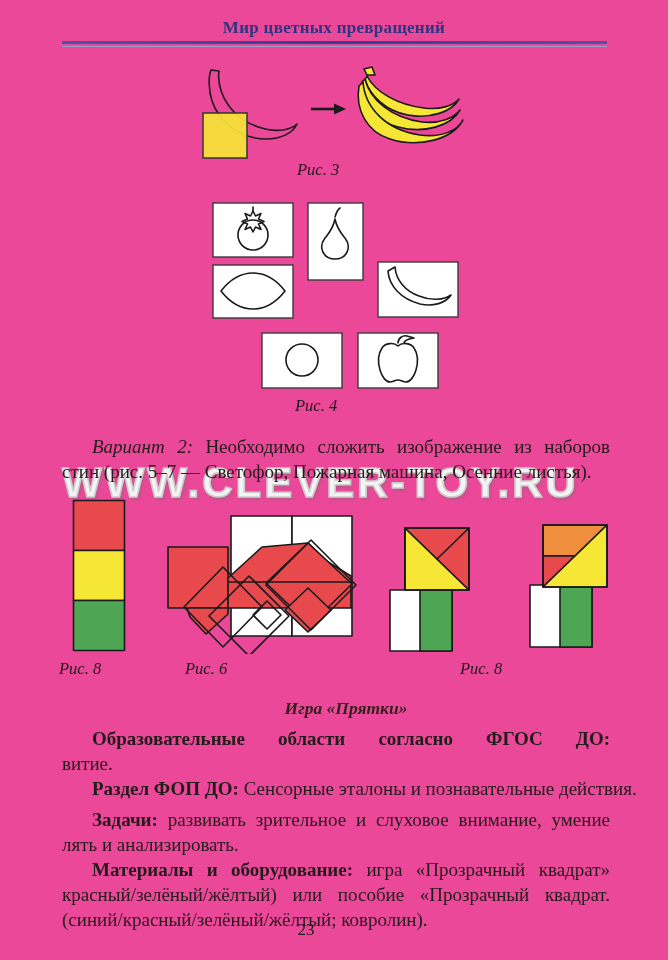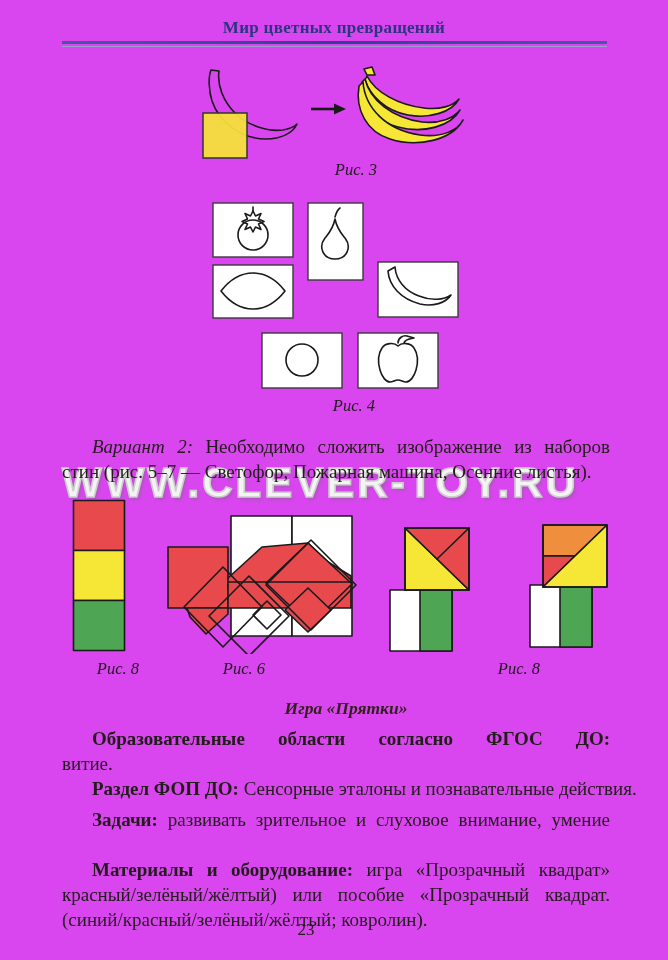--- a/index.html
+++ b/index.html
@@ -1,32 +1,32 @@
 <!DOCTYPE html>
 <html style="--c-red: #e8494d; --c-yellow: #f6e636; --c-green: #4ea553; --c-orange: #ef8e3c; --c-title_blue: #2b3580;"><head>
 <meta charset="utf-8">
 <style>
   html,body{margin:0;padding:0;background:#ffffff;}
   #page{
-    position:relative;width:668px;height:960px;background:#d946ef;overflow:hidden;
+    position:relative;width:668px;height:960px;background:#ec4899;overflow:hidden;
     font-family:"Liberation Serif", serif;color:#221c1a;
   }
   .abs{position:absolute;}
   
   .title{top:18px;left:0;width:668px;text-align:center;font-size:17px;font-weight:bold;color:var(--c-title_blue,#2b3580);letter-spacing:.3px;}
   .rule-wrap{top:41px;left:62px;width:545px;}
   .rule-a{height:2.5px;background:linear-gradient(90deg,#4a55a5,#333f92,#4a55a5);}
   .rule-b{height:1.5px;margin-top:2px;background:#98a0cb;}
   
   .tline{left:62px;width:548px;font-size:19px;line-height:25px;white-space:nowrap;}
   .fill{text-align:justify;text-align-last:justify;white-space:normal;height:25px;overflow:hidden;}
   .indent{padding-left:30px;box-sizing:border-box;}
   b{font-weight:bold;}
   .it{font-style:italic;}
-  .caption{font-style:italic;font-size:16.5px;color:#1f1b1a;text-align:right;width:80px;}
+  .caption{font-style:italic;font-size:16.5px;color:#1f1b1a;text-align:left;width:80px;}
   .heading{top:698px;left:0;width:668px;text-align:center;font-weight:bold;font-style:italic;font-size:17.5px;color:#33211d;margin-left:12px;}
   .pagenum{top:920px;left:0;width:612px;text-align:center;font-size:17px;}
   
   .watermark{
     top:459px;left:62px;width:545px;text-align:left;z-index:1;
     font-family:"Liberation Sans",sans-serif;font-weight:bold;font-size:42px;letter-spacing:3px;
     color:#f3f3f3;-webkit-text-stroke:1.6px #cdcdcd;
     text-shadow:2px 3px 3px rgba(110,110,110,.38);
     user-select:none;
   }
@@ -167,20 +167,21 @@
   <div class="abs tline fill indent z2" style="top:726px;">
     <b>Образовательные области согласно ФГОС ДО:</b>
   </div>
   <div class="abs tline indent z2" style="top:776px;">
     <b>Раздел ФОП ДО:</b><span> Сенсорные эталоны и познавательные действия.</span>
   </div>
 
   <div class="abs tline fill indent z2" style="top:807px;">
     <b>Задачи:</b><span> развивать зрительное и слуховое внимание, умение сопостав-</span>
   </div>
+  <div class="abs tline z2" style="top:832px;">лять и анализировать.</div>
 
   <div class="abs tline fill indent z2" style="top:857px;">
     <b>Материалы и оборудование:</b><span> игра «Прозрачный квадрат» (синий/</span>
   </div>
   <div class="abs tline fill z2" style="top:882px;">красный/зелёный/жёлтый) или пособие «Прозрачный квадрат. Ларчик»</div>
   <div class="abs tline z2" style="top:907px;">(синий/красный/зелёный/жёлтый; ковролин).</div>
 
   <div class="abs pagenum z2">23</div>
 
 </div>

